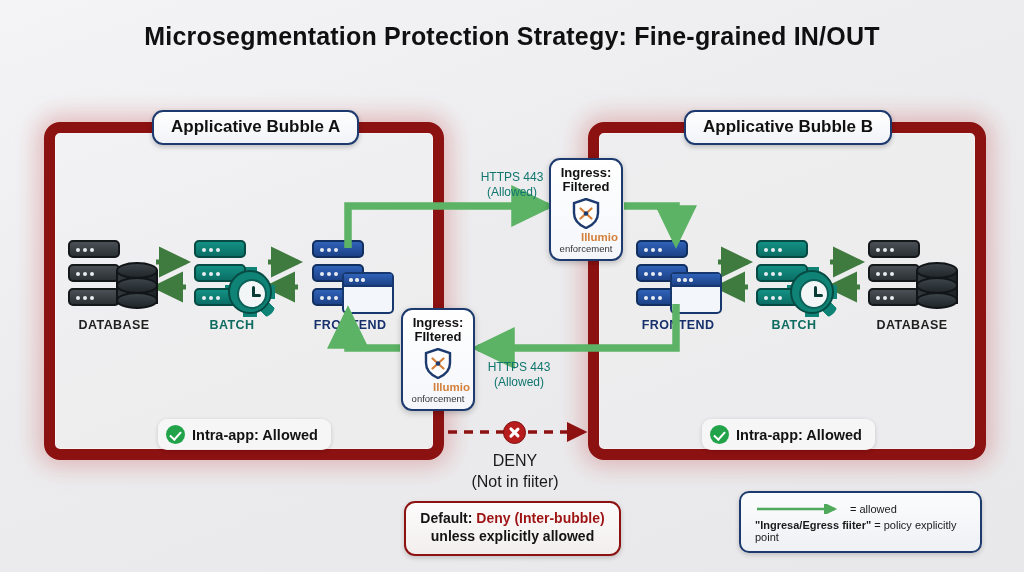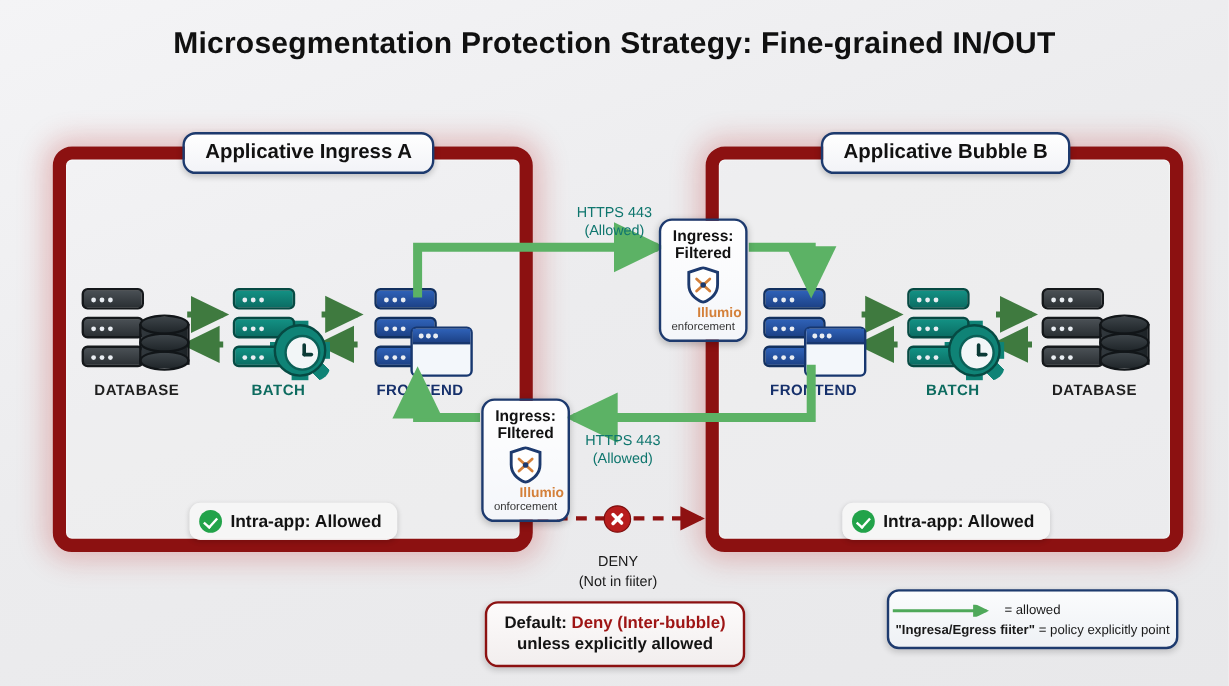--- a/index.html
+++ b/index.html
@@ -129,21 +129,20 @@
   #arrows-under { z-index: 3; }
   #arrows-over  { z-index: 9; }
 
   
   .filterbox {
     position: absolute; z-index: 14; width: 74px;
     background: linear-gradient(180deg,#ffffff,#f4f6fa);
     border: 2.5px solid #1d3a6e; border-radius: 11px;
     padding: 6px 3px 5px; text-align: center;
     box-shadow: 0 2px 6px rgba(0,0,0,.22);
-    margin-top: 24px;
   }
   .filterbox .t1, .filterbox .t2 {
     font-size: 13px; font-weight: bold; color: #111; line-height: 1.08;
   }
   .filterbox .shield { margin: 4px auto 2px; width: 28px; height: 31px; display:block; }
   .filterbox .brand { font-size: 11.5px; font-weight: bold; color: #d4803a; line-height:1.1;text-align:right; }
   .filterbox .sub   { font-size: 9.5px; color: #333; line-height:1.1; }
   #filter-top { left: 549px; top: 158px; }
   #filter-bot { left: 401px; top: 308px; }
 
@@ -182,39 +181,39 @@
     width: 23px; height: 23px; border-radius: 50%;
     background: #b81d1d; border: 1.5px solid #7d0f0f;
   }
   #deny-x::before, #deny-x::after {
     content: ""; position: absolute; left: 9.3px; top: 4px;
     width: 2.6px; height: 13px; background: #fff; border-radius: 2px;
   }
   #deny-x::before { transform: rotate(45deg); }
   #deny-x::after  { transform: rotate(-45deg); }
   #deny-text {
-    position: absolute; z-index: 12; left: 455px; top: 461px; width: 120px;
-    text-align: center; font-size: 12px; color: #1a1a1a; line-height: 1.3;
+    position: absolute; z-index: 12; left: 455px; top: 451px; width: 120px;
+    text-align: center; font-size: 16px; color: #1a1a1a; line-height: 1.3;
   }
 
   
   #default-box {
     position: absolute; z-index: 13; left: 404px; top: 501px;
     width: 217px; padding: 7px 10px 8px;
     background: linear-gradient(180deg,#fdfbfb,#f2eeee);
     border: 2.5px solid #8c1111; border-radius: 11px;
     text-align: center; box-shadow: 0 2px 5px rgba(0,0,0,.18);
     font-size: 14px; font-weight: bold; color: #141414; line-height: 1.28;
   }
   #default-box .red { color: #9e1414; }
 
   
   #legend {
     position: absolute; z-index: 13; left: 739px; top: 491px;
-    width: 243px; padding: 7px 1px 8px;
+    width: 243px; padding: 7px 14px 8px;
     background: linear-gradient(180deg,#fbfcfd,#eef1f5);
     border: 2px solid #1d3a6e; border-radius: 10px;
     box-shadow: 0 2px 5px rgba(0,0,0,.18);
   }
   #legend .row { display: flex; align-items: center; gap: 7px; height: 17px; }
   #legend .row .txt { font-size: 11px; color: #1a1a1a; }
   #legend .row.note { height: auto; margin-top: 2px; justify-content: center; }
   #legend .row.note .txt { font-size: 11px; }
   #legend .row.note b { font-weight: bold; }
   .lg-line { width: 88px; height: 10px; flex: 0 0 auto; }
@@ -222,21 +221,21 @@
 </head>
 <body>
 
 <div class="stage">
 
   <div class="title">Microsegmentation Protection Strategy: Fine-grained IN/OUT</div>
 
   <div class="bubble" id="bubble-a"></div>
   <div class="bubble" id="bubble-b"></div>
 
-  <div class="bubble-label" id="label-a">Applicative Ingress A</div>
+  <div class="bubble-label" id="label-a">Applicative Bubble A</div>
   <div class="bubble-label" id="label-b">Applicative Bubble B</div>
 
   <svg class="overlay" id="arrows-under">
     <defs>
       <marker id="ahG" markerWidth="7" markerHeight="7" refX="5.4" refY="3.5" orient="auto">
         <path d="M0,0.4 L6.4,3.5 L0,6.6 Z" fill="#3f7a3f"></path>
       </marker>
       <marker id="ahGB" markerWidth="6.2" markerHeight="6.2" refX="4.9" refY="3.1" orient="auto">
         <path d="M0,0.3 L5.8,3.1 L0,5.9 Z" fill="#5cb265"></path>
       </marker>

